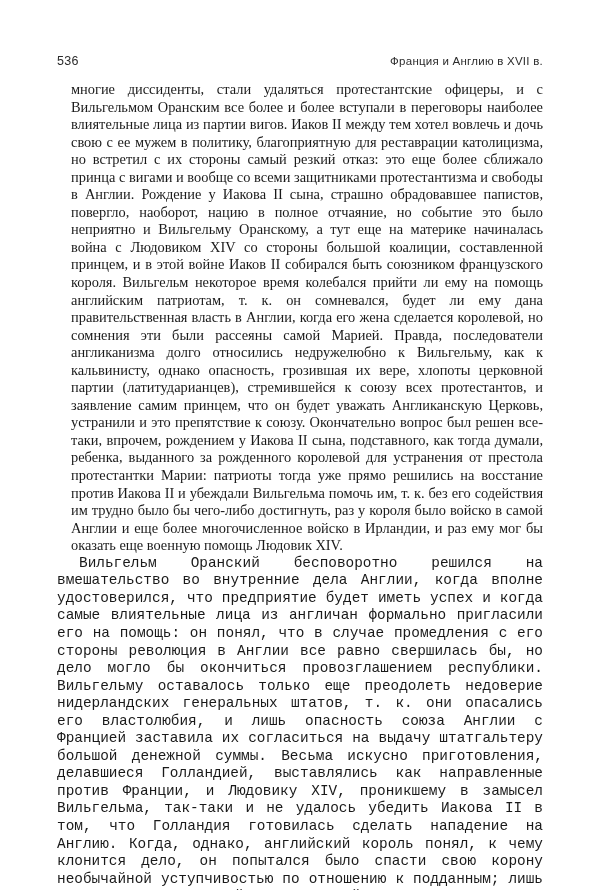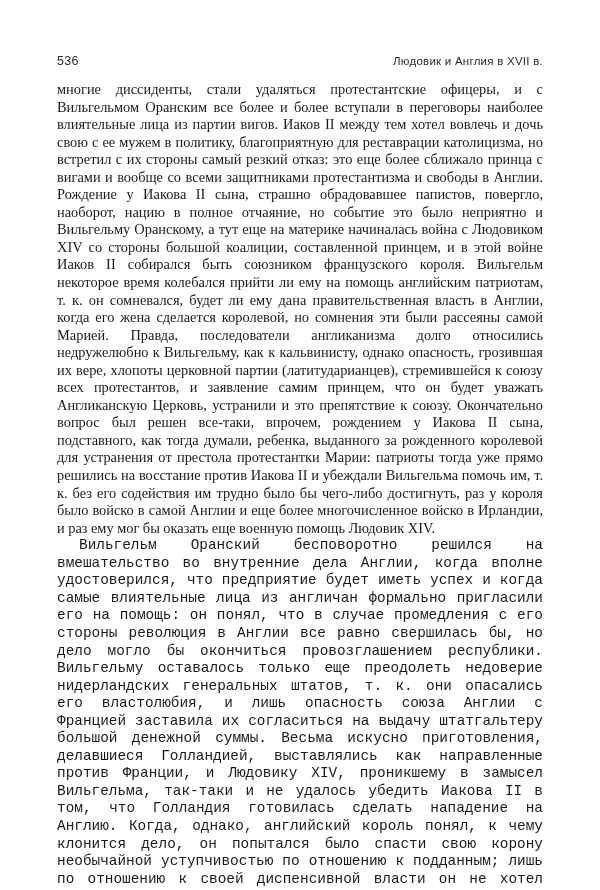--- a/index.html
+++ b/index.html
@@ -64,40 +64,41 @@
     color: #1a1a1a;
     text-align: justify;
     text-justify: inter-word;
     margin: 0;
     hyphens: manual;
     word-spacing: -0.1px;
   }
 
   .para.continued {
     text-indent: 0;
+    margin-left: 14px;
   }
 
   .para.indented {
     text-indent: 22px;
     font-family: Liberation Mono, monospace;
   }
 
   
   .para.justify-last {
     text-align-last: justify;
   }
 </style>
 </head>
 <body>
 
 <div class="page">
 
   <div class="running-head">
     <span class="folio">536</span>
-    <span class="head-title">Людовик и Англия в XVII в.</span>
+    <span class="head-title">Франция и Англию в XVII в.</span>
   </div>
 
   <div class="textblock">
 
     <p class="para continued">многие диссиденты, стали удаляться протестантские офицеры, и с Вильгельмом Оранским все более и более вступали в переговоры наиболее влиятельные лица из партии вигов. Иаков II между тем хотел вовлечь и дочь свою с ее мужем в политику, благоприятную для реставрации католицизма, но встретил с их стороны самый резкий отказ: это еще более сближало принца с вигами и вообще со всеми защитниками протестантизма и свободы в Англии. Рождение у Иакова II сына, страшно обрадовавшее папистов, повергло, наоборот, нацию в полное отчаяние, но событие это было неприятно и Вильгельму Оранскому, а тут еще на материке начиналась война с Людовиком XIV со стороны большой коалиции, составленной принцем, и в этой войне Иаков II собирался быть союзником французского короля. Вильгельм некоторое время колебался прийти ли ему на помощь английским патриотам, т. к. он сомневался, будет ли ему дана правительственная власть в Англии, когда его жена сделается королевой, но сомнения эти были рассеяны самой Марией. Правда, последователи англиканизма долго относились недружелюбно к Вильгельму, как к кальвинисту, однако опасность, грозившая их вере, хлопоты церковной партии (латитударианцев), стремившейся к союзу всех протестантов, и заявление самим принцем, что он будет уважать Англиканскую Церковь, устранили и это препятствие к союзу. Окончательно вопрос был решен все-таки, впрочем, рождением у Иакова II сына, подставного, как тогда думали, ребенка, выданного за рожденного королевой для устранения от престола протестантки Марии: патриоты тогда уже прямо решились на восстание против Иакова II и убеждали Вильгельма помочь им, т. к. без его содействия им трудно было бы чего-либо достигнуть, раз у короля было войско в самой Англии и еще более многочисленное войско в Ирландии, и раз ему мог бы оказать еще военную помощь Людовик XIV.</p>
 
     <p class="para indented justify-last">Вильгельм Оранский бесповоротно решился на вмешательство во внутренние дела Англии, когда вполне удостоверился, что предприятие будет иметь успех и когда самые влиятельные лица из англичан формально пригласили его на помощь: он понял, что в случае промедления с его стороны революция в Англии все равно свершилась бы, но дело могло бы окончиться провозглашением республики. Вильгельму оставалось только еще преодолеть недоверие нидерландских генеральных штатов, т. к. они опасались его властолюбия, и лишь опасность союза Англии с Францией заставила их согласиться на выдачу штатгальтеру большой денежной суммы. Весьма искусно приготовления, делавшиеся Голландией, выставлялись как направленные против Франции, и Людовику XIV, проникшему в замысел Вильгельма, так-таки и не удалось убедить Иакова II в том, что Голландия готовилась сделать нападение на Англию. Когда, однако, английский король понял, к чему клонится дело, он попытался было спасти свою корону необычайной уступчивостью по отношению к подданным; лишь по отношению к своей диспенсивной власти он не хотел делать никаких уступок: ему даже удалось распо-</p>
 
   </div>
 

